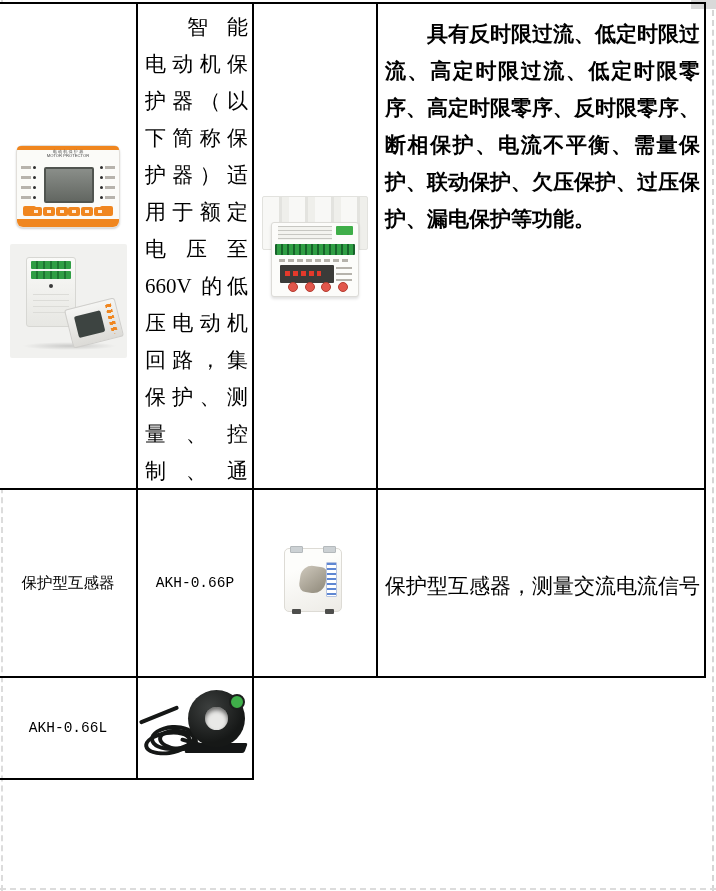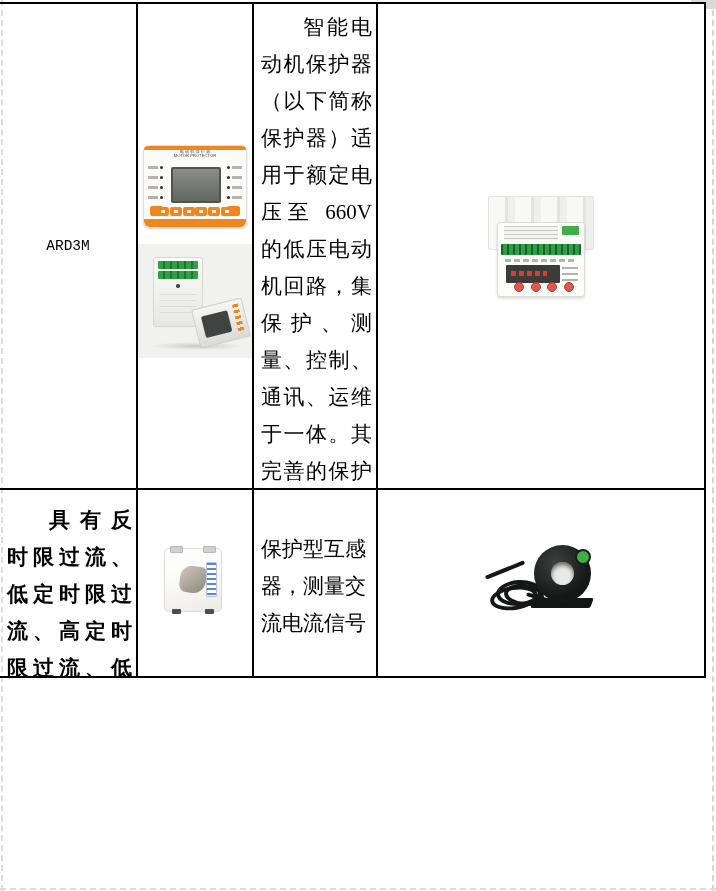--- a/index.html
+++ b/index.html
@@ -128,23 +128,20 @@
 </head>
 <body>
 
 <div class="edge-left"></div>
 <div class="edge-right"></div>
 <div class="edge-bottom"></div>
 <div class="corner-box"></div>
 
 <div class="tbl">
 
-  <div class="cell c-model">
-    <span>ARD3M</span>
-  </div>
   <div class="cell c-photo">
 
     <div class="ph photoA">
       <div class="panel">
         <div class="bar-top"></div>
         <div class="ptitle">
           <div>电 动 机 保 护 器</div>
           <div>MOTOR PROTECTOR</div>
         </div>
         <div class="lcd"></div>
@@ -233,36 +230,45 @@
           <div class="rbtn"></div>
           <div class="rbtn"></div>
         </div>
       </div>
     </div>
   </div>
   <div class="cell c-desc indent r2">
     <span>具有反时限过流、低定时限过流、高定时限过流、低定时限零序、高定时限零序、反时限零序、断相保护、电流不平衡、需量保护、联动保护、欠压保护、过压保护、漏电保护等功能。</span>
   </div>
 
+  <div class="cell c-name">
+    <span>保护型互感器</span>
+  </div>
+  <div class="cell c-model">
+    <span>AKH-0.66P</span>
+  </div>
   <div class="cell c-photo">
     <div class="ph photoD">
       <div class="ct-body">
         <div class="ct-clip clipL"></div>
         <div class="ct-clip clipR"></div>
         <div class="ct-hole"></div>
         <div class="ct-label"></div>
         <div class="ct-foot footL"></div>
         <div class="ct-foot footR"></div>
       </div>
     </div>
   </div>
   <div class="cell c-desc single">
     <span>保护型互感器，测量交流电流信号</span>
   </div>
 
+  <div class="cell c-model">
+    <span>AKH-0.66L</span>
+  </div>
   <div class="cell c-photo">
     <div class="ph photoE">
       <div class="rc-wire1"></div>
       <div class="coil coil1"></div>
       <div class="coil coil2"></div>
       <div class="coil coil3"></div>
       <div class="rc-wire2"></div>
       <div class="rc-base"></div>
       <div class="rc-ring"></div>
       <div class="rc-btn"></div>

